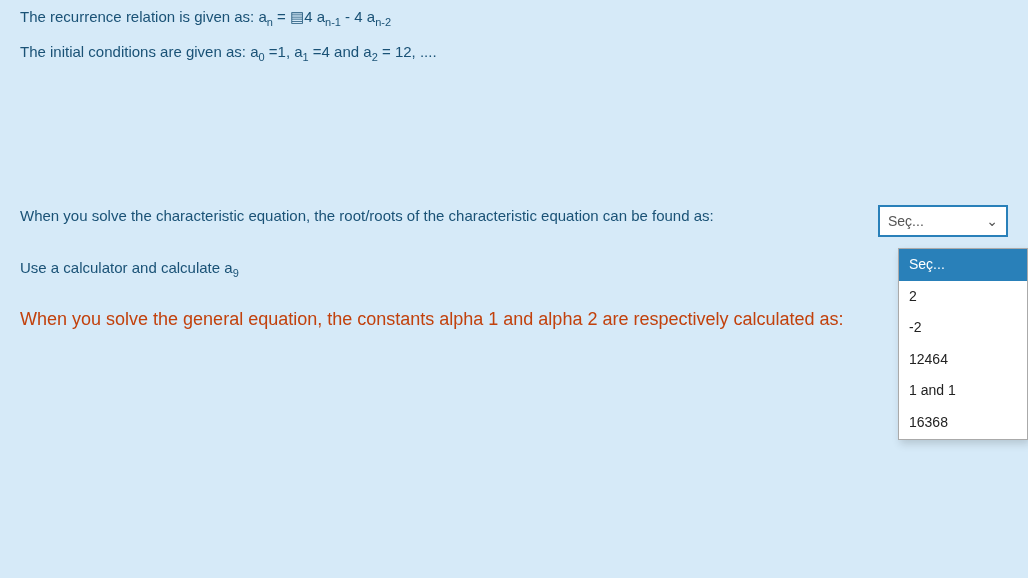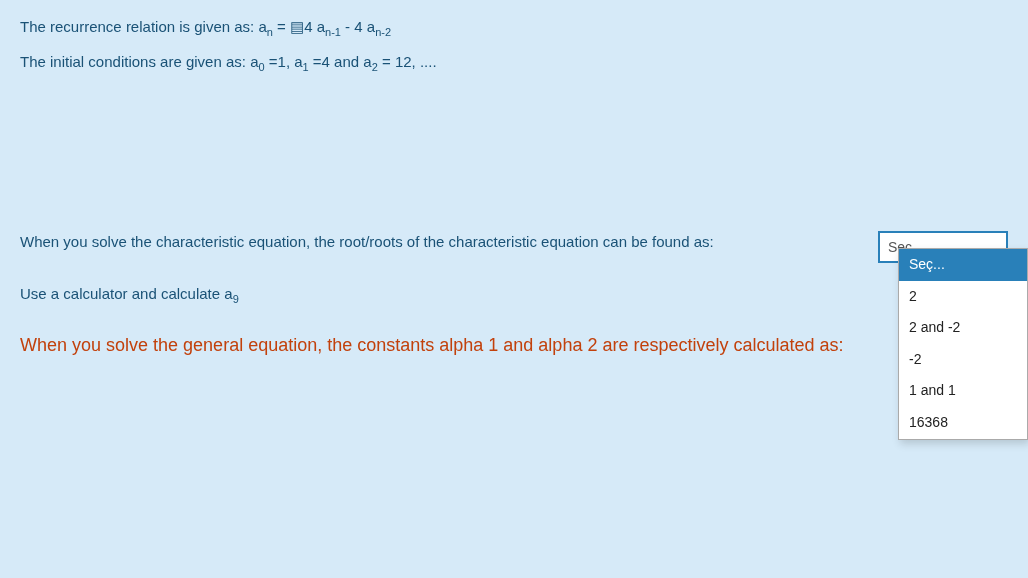--- a/index.html
+++ b/index.html
@@ -13,21 +13,21 @@
       height: 578px;
       background-color: #d6eaf8;
       font-family: Arial, sans-serif;
       font-size: 15px;
       color: #2c3e50;
       overflow: hidden;
       position: relative;
     }
 
     .main-content {
-      padding: 16px 20px;
+      padding: 6px 20px;
       width: 100%;
     }
 
     .line {
       margin-bottom: 10px;
       color: #1a5276;
       font-size: 15px;
       line-height: 1.5;
     }
 
@@ -36,21 +36,20 @@
     }
 
     .spacer {
       height: 130px;
     }
 
     .question-row {
       display: flex;
       align-items: flex-start;
       margin-bottom: 20px;
-      margin-top: 16px;
     }
 
     .question-text {
       color: #1a5276;
       font-size: 15px;
       flex: 1;
       line-height: 1.5;
     }
 
     .dropdown-wrapper {
@@ -155,18 +154,18 @@
   <div class="question-row-2">
     <div class="question-text-2">When you solve the general equation, the constants alpha 1 and alpha 2 are respectively calculated as:</div>
   </div>
 
 </div>
 
 <div class="dropdown-open-container">
   <div class="dropdown-list">
     <div class="dropdown-item selected">Seç...</div>
     <div class="dropdown-item">2</div>
-    <div class="dropdown-item">2 and -2</div>
     <div class="dropdown-item">-2</div>
+    <div class="dropdown-item">12464</div>
     <div class="dropdown-item">1 and 1</div>
     <div class="dropdown-item">16368</div>
   </div>
 </div>
 
 </body></html>

